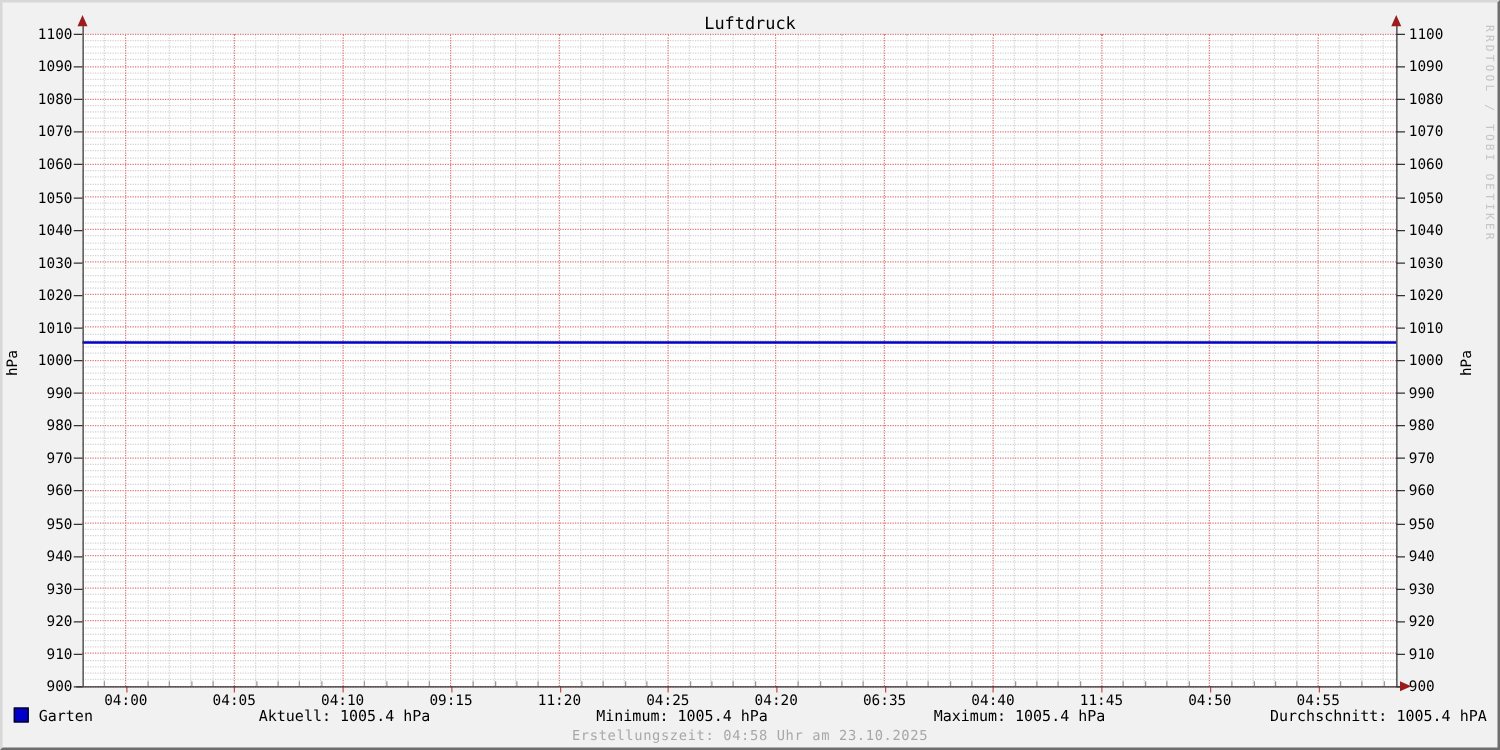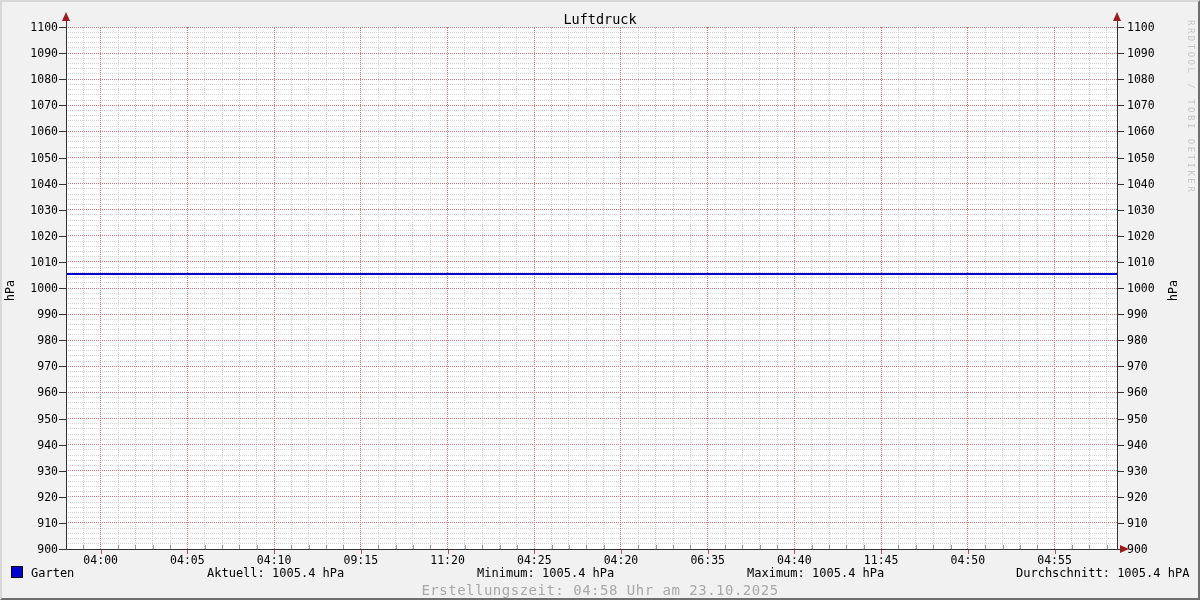--- a/index.html
+++ b/index.html
@@ -17,21 +17,21 @@
   .vlabel{position:absolute;width:26px;height:13px;font-size:11.5px;line-height:13px;
     text-align:center;transform:rotate(-90deg);}
   .vlabel-left{left:-3px;top:284px;}
   .vlabel-right{left:1160px;top:284px;}
   .watermark{position:absolute;left:1196px;top:20px;transform:rotate(90deg);
     transform-origin:0 0;font-size:9px;letter-spacing:2.5px;color:#c6c6c6;white-space:nowrap;}
   .legend span{position:absolute;top:566px;font-size:12px;line-height:14px;white-space:pre;}
   .swatch{left:11px;top:567.5px;width:10px;height:10px;border:1px solid #000;display:block;position:absolute;}
   .lg-name{left:31px;} .lg-akt{left:207px;} .lg-min{left:477px;} .lg-max{left:747px;} .lg-avg{left:976px;margin-left:40px;}
   .footer{position:absolute;top:582px;left:0;width:100%;text-align:center;
-    font-size:14px;color:#a8a8a8;letter-spacing:0.5px;}
+    font-size:11px;color:#a8a8a8;letter-spacing:0.5px;}
 </style>
 </head>
 <body>
 
 <div class="rrd">
   <div class="canvas"></div>
   <div id="chart-layer">
       <div style="position: absolute; left: 66px; top: 543.28px; width: 1051px; height: 0px; border-top: 1px dotted rgb(212, 212, 212);"></div>
       <div style="position: absolute; left: 66px; top: 538.06px; width: 1051px; height: 0px; border-top: 1px dotted rgb(212, 212, 212);"></div>
       <div style="position: absolute; left: 66px; top: 532.84px; width: 1051px; height: 0px; border-top: 1px dotted rgb(212, 212, 212);"></div>

